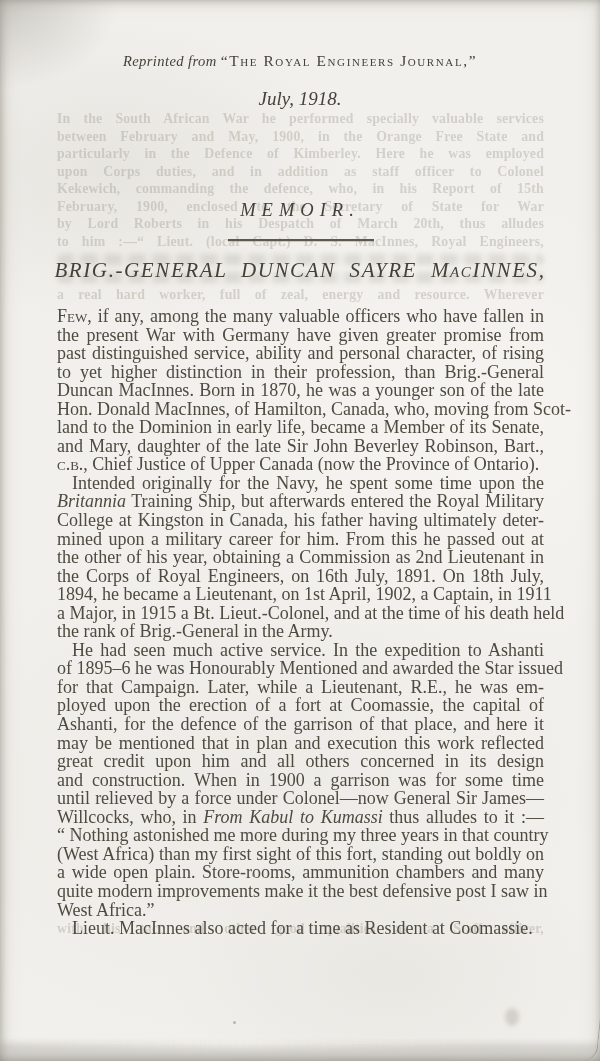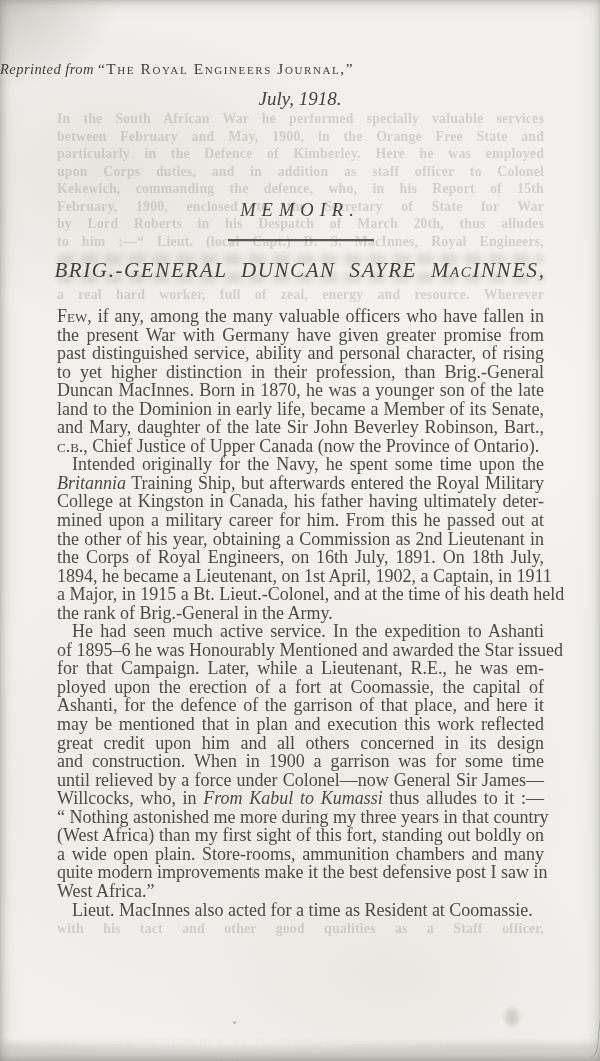--- a/index.html
+++ b/index.html
@@ -35,21 +35,21 @@
   
   .bleed-layer{position:absolute;left:0;top:0;right:0;bottom:0;pointer-events:none;}
   .bt-line{position:absolute;left:57px;width:487px;font-size:13.8px;font-weight:700;
     color:rgba(122,117,105,.26);text-align:justify;text-align-last:justify;
     filter:blur(.6px);letter-spacing:.2px;}
   .bt-smudge{position:absolute;left:57px;width:487px;height:11px;border-radius:6px;
     background:repeating-linear-gradient(90deg, rgba(150,145,133,.22) 0 16px, rgba(150,145,133,.05) 16px 24px);
     filter:blur(2.4px);}
 
   
-  .h-line1{position:absolute;top:60px;left:0;width:100%;text-align:left;font-size:14.6px;
+  .h-line1{position:absolute;top:52px;left:0;width:100%;text-align:center;font-size:14.6px;
     color:#45413a;letter-spacing:.4px;}
   .h-line1 .it{font-style:italic;}
   .h-line1 .sc{font-variant:small-caps;letter-spacing:1.6px;font-size:15.4px;}
   .h-line2{position:absolute;top:88px;left:0;width:100%;text-align:center;font-style:italic;
     font-size:19px;color:#45413a;font-family:Liberation Serif, serif;}
 
   
   .memoir-head{position:absolute;top:200px;left:0;width:100%;text-align:center;
     font-style:italic;font-size:18.5px;letter-spacing:6px;color:#443f37;}
   .memoir-rule{position:absolute;top:239px;left:228px;width:146px;height:2px;
@@ -100,20 +100,21 @@
   <div class="memoir-rule"></div>
 
   <div class="t-line1"><span>BRIG.-GENERAL DUNCAN SAYRE M</span><span class="sc">ac</span><span>INNES,</span></div>
 
   <div class="body">
       <div class="line"><span class="sc">Few,</span><span> if any, among the many valuable officers who have fallen in</span></div>
       <div class="line"><span>the present War with Germany have given greater promise from</span></div>
       <div class="line"><span>past distinguished service, ability and personal character, of rising</span></div>
       <div class="line"><span>to yet higher distinction in their profession, than Brig.-General</span></div>
       <div class="line"><span>Duncan MacInnes.  Born in 1870, he was a younger son of the late</span></div>
+      <div class="line"><span>Hon. Donald MacInnes, of Hamilton, Canada, who, moving from Scot-</span></div>
       <div class="line"><span>land to the Dominion in early life, became a Member of its Senate,</span></div>
       <div class="line"><span>and Mary, daughter of the late Sir John Beverley Robinson, Bart.,</span></div>
       <div class="line last"><span class="sc">c.b.,</span><span> Chief Justice of Upper Canada (now the Province of Ontario).</span></div>
       <div class="line indent"><span>Intended originally for the Navy, he spent some time upon the</span></div>
       <div class="line"><span class="it">Britannia</span><span> Training Ship, but afterwards entered the Royal Military</span></div>
       <div class="line"><span>College at Kingston in Canada, his father having ultimately deter-</span></div>
       <div class="line"><span>mined upon a military career for him.  From this he passed out at</span></div>
       <div class="line"><span>the other of his year, obtaining a Commission as 2nd Lieutenant in</span></div>
       <div class="line"><span>the Corps of Royal Engineers, on 16th July, 1891.  On 18th July,</span></div>
       <div class="line"><span>1894, he became a Lieutenant, on 1st April, 1902, a Captain, in 1911</span></div>

